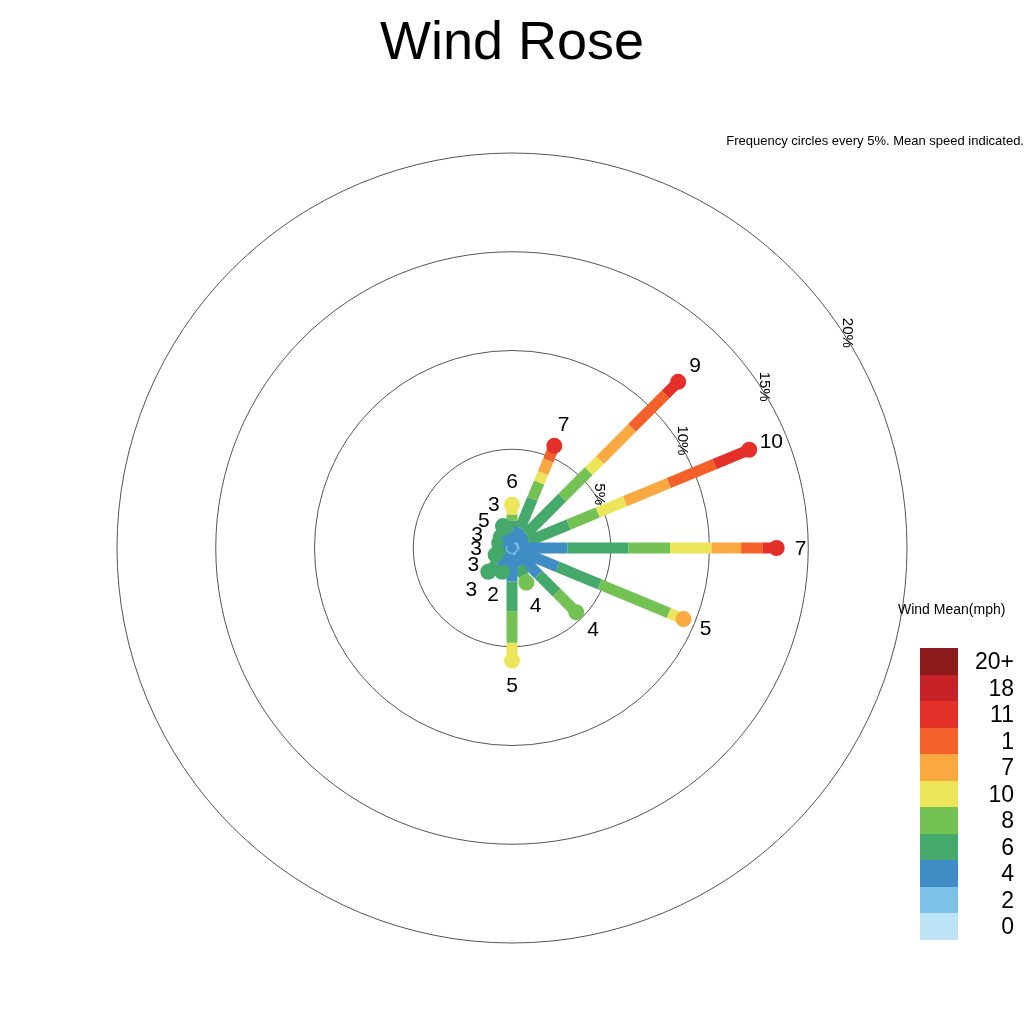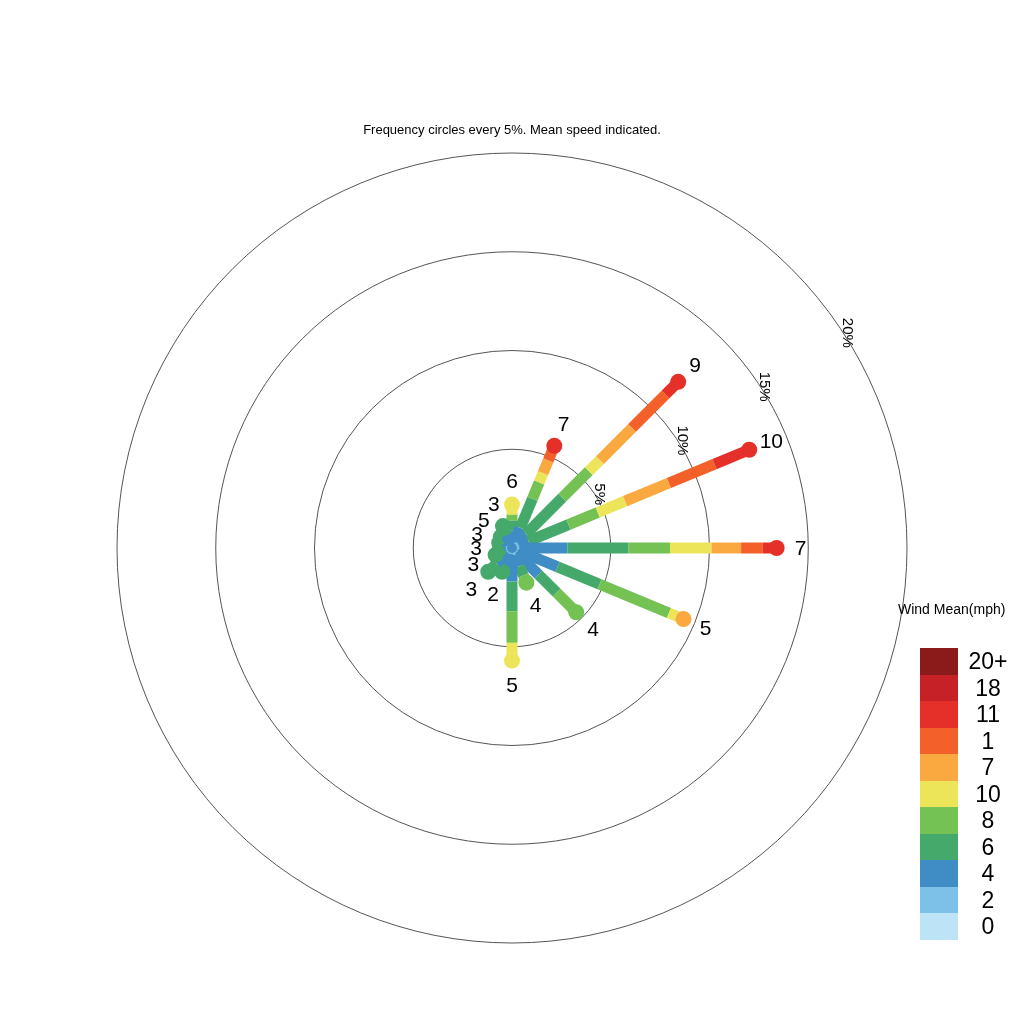--- a/index.html
+++ b/index.html
@@ -35,24 +35,24 @@
     top: 84px;
     left: 0;
     width: 1024px;
     text-align: center;
     font-size: 21px;
     line-height: 26px;
   }
   .subtitle span { margin: 0 6px; }
   .note {
     position: absolute;
-    top: 121px;
+    top: 132px;
     left: 0;
     width: 1024px;
-    text-align: center;
+    text-align: right;
     font-size: 13px;
     line-height: 18px;
   }
   svg.rose {
     position: absolute;
     top: 0;
     left: 0;
   }
   .legend {
     position: absolute;
@@ -75,32 +75,33 @@
     align-items: center;
     height: 26.5px;
   }
   .legend-chip {
     width: 38px;
     height: 26.5px;
     flex: 0 0 auto;
   }
   .legend-label {
     width: 52px;
-    text-align: center;
+    text-align: right;
     font-size: 23px;
     line-height: 26.5px;
     padding-left: 4px;
   }
   text { font-family: "Liberation Sans", sans-serif; }
 </style>
 </head>
 <body>
 
 <div id="chart-root">
 
+  <div class="title">Wind Rose</div>
 
 
   <div class="note">Frequency circles every 5%. Mean speed indicated.</div>
 
   <svg class="rose" width="1024" height="1024" viewBox="0 0 1024 1024">
     <g>
         <circle cx="512" cy="548" r="98.75" fill="none" stroke="#555555" stroke-width="1"></circle>
         <circle cx="512" cy="548" r="197.5" fill="none" stroke="#555555" stroke-width="1"></circle>
         <circle cx="512" cy="548" r="296.25" fill="none" stroke="#555555" stroke-width="1"></circle>
         <circle cx="512" cy="548" r="395" fill="none" stroke="#555555" stroke-width="1"></circle>

